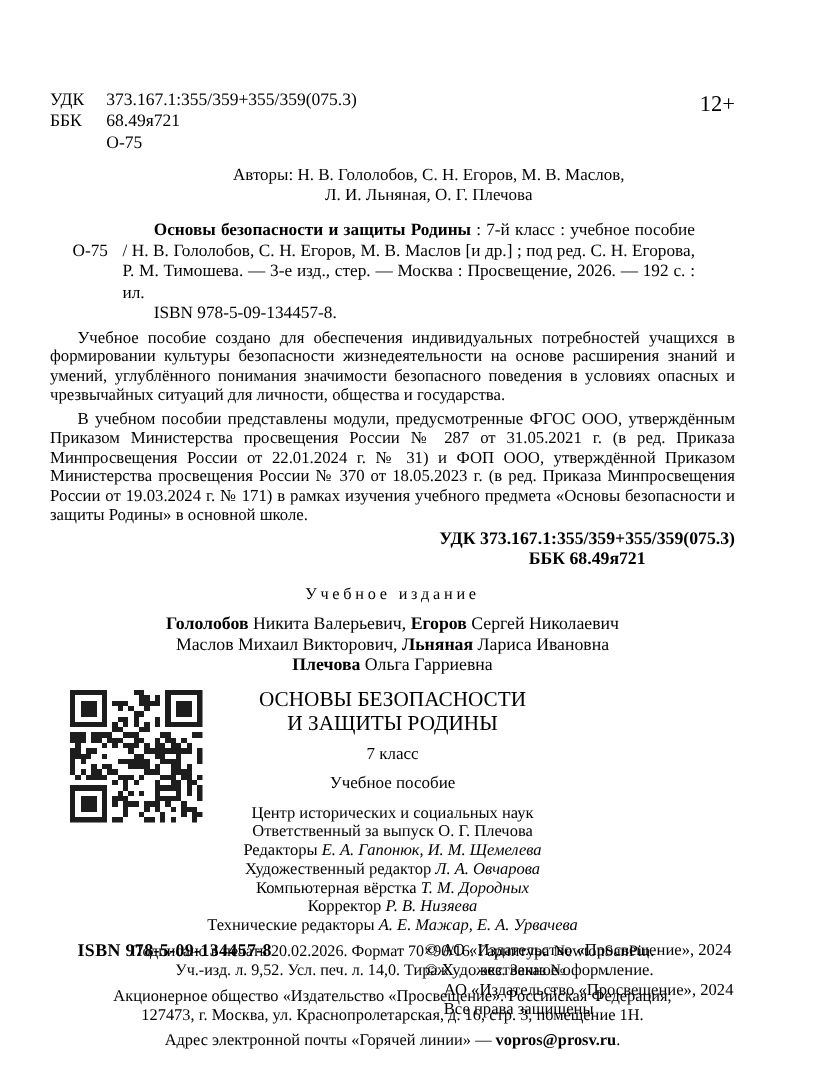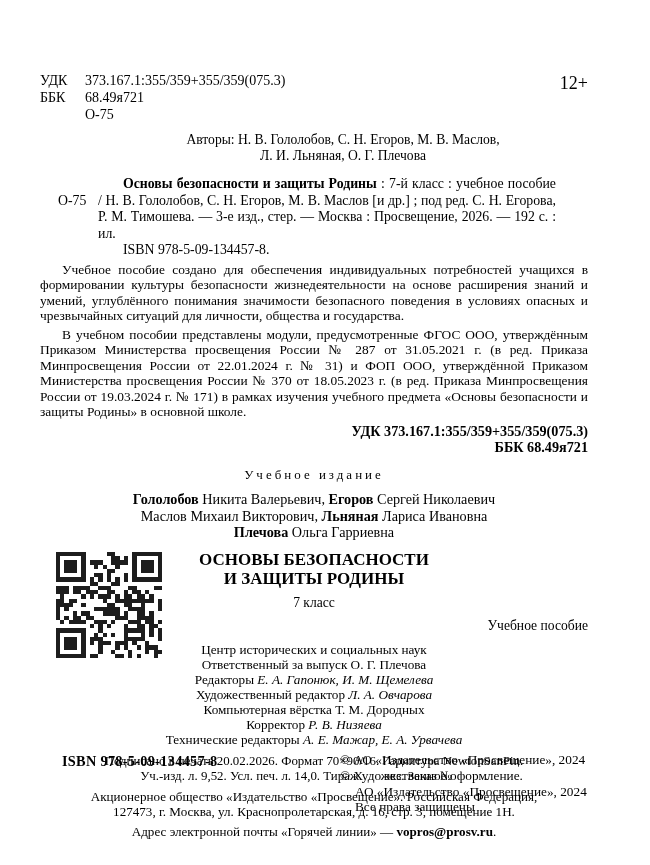--- a/index.html
+++ b/index.html
@@ -19,33 +19,33 @@
   .authors-note{margin:9px 0 0 58px;text-align:center;font-size:13.6px;line-height:16px;}
   
   .card{position:relative;margin:12px 0 0 58px;width:458px;font-size:13.8px;line-height:16.6px;text-align:justify;}
   .card .sign{position:absolute;left:-40px;top:16.6px;text-align:left;}
   .card .desc{margin:0;text-indent:25px;}
   .card .isbn-line{text-indent:25px;text-align:left;}
   
   .annotation{margin:3px 0 0 0;font-size:13.4px;line-height:15.5px;text-align:justify;text-indent:22px;}
   
   .codes-bold{text-align:right;margin-top:3px;}
-  .codes-bold .inner{display:inline-block;text-align:right;font-weight:bold;font-size:14.2px;line-height:16.5px;}
+  .codes-bold .inner{display:inline-block;text-align:center;font-weight:bold;font-size:14.2px;line-height:16.5px;}
   
   .edition-heading{text-align:center;font-size:13px;letter-spacing:3px;margin-top:11px;}
   
   .full-authors{text-align:center;font-size:14.2px;line-height:16.5px;margin-top:8px;}
   
   .mid{position:relative;margin-top:9px;}
   .qr{position:absolute;left:16px;top:2px;width:106px;height:106px;}
   .qr svg{display:block;width:100%;height:100%;shape-rendering:crispEdges;}
   .mid-text{text-align:center;}
-  .book-title{font-weight:bold;font-size:17px;line-height:19.5px;}
+  .book-title{font-weight:normal;font-size:17px;line-height:19.5px;}
   .grade{font-size:13.6px;margin-top:6px;}
-  .subtitle{font-size:13.6px;margin-top:7px;text-align:right;}
+  .subtitle{font-size:13.6px;margin-top:7px;}
   .center-name{font-size:13.2px;line-height:15px;margin-top:8px;}
   .credit{font-size:13.2px;line-height:15px;}
   
   .print-info{text-align:center;font-size:12.9px;line-height:15.3px;margin-top:7px;}
   .address{text-align:center;font-size:13.1px;line-height:15.3px;margin-top:4px;}
   .hotline{text-align:center;font-size:13.1px;line-height:15.3px;margin-top:5px;}
   
   .footer{position:absolute;left:49px;right:60px;top:752px;display:flex;justify-content:space-between;align-items:flex-start;}
   .footer-isbn{font-weight:bold;font-size:14.3px;padding-left:13px;padding-top:1px;letter-spacing:.3px;}
   .copyright{font-size:13.3px;line-height:15.8px;width:250px;}
@@ -423,21 +423,21 @@
       <div class="book-title">
         <div>ОСНОВЫ БЕЗОПАСНОСТИ</div>
         <div>И ЗАЩИТЫ РОДИНЫ</div>
       </div>
       <div class="grade">7 класс</div>
       <div class="subtitle">Учебное пособие</div>
       <div class="center-name">Центр исторических и социальных наук</div>
       <div class="credit"><span>Ответственный за выпуск </span><span style="">О. Г. Плечова</span></div>
       <div class="credit"><span>Редакторы </span><span style="font-style: italic; text-align: center;">Е. А. Гапонюк, И. М. Щемелева</span></div>
       <div class="credit"><span>Художественный редактор </span><span style="font-style: italic;">Л. А. Овчарова</span></div>
-      <div class="credit"><span>Компьютерная вёрстка </span><span style="">Т. М. Дородных</span></div>
+      <div class="credit"><span>Компьютерная вёрстка </span><span style="font-style: italic;">Т. М. Дородных</span></div>
       <div class="credit"><span>Корректор </span><span style="font-style: italic;">Р. В. Низяева</span></div>
       <div class="credit"><span>Технические редакторы </span><span style="font-style: italic;">А. Е. Мажар, Е. А. Урвачева</span></div>
     </div>
   </div>
 
   <div class="print-info">
     <div>Подписано в печать 20.02.2026. Формат 70×90/16. Гарнитура NewtonSanPin.</div>
     <div>Уч.-изд. л. 9,52. Усл. печ. л. 14,0. Тираж&nbsp;&nbsp;&nbsp;&nbsp;&nbsp;&nbsp;&nbsp;&nbsp;экз. Заказ №&nbsp;&nbsp;&nbsp;&nbsp;&nbsp;&nbsp;&nbsp;&nbsp;&nbsp;&nbsp;.</div>
   </div>
 

